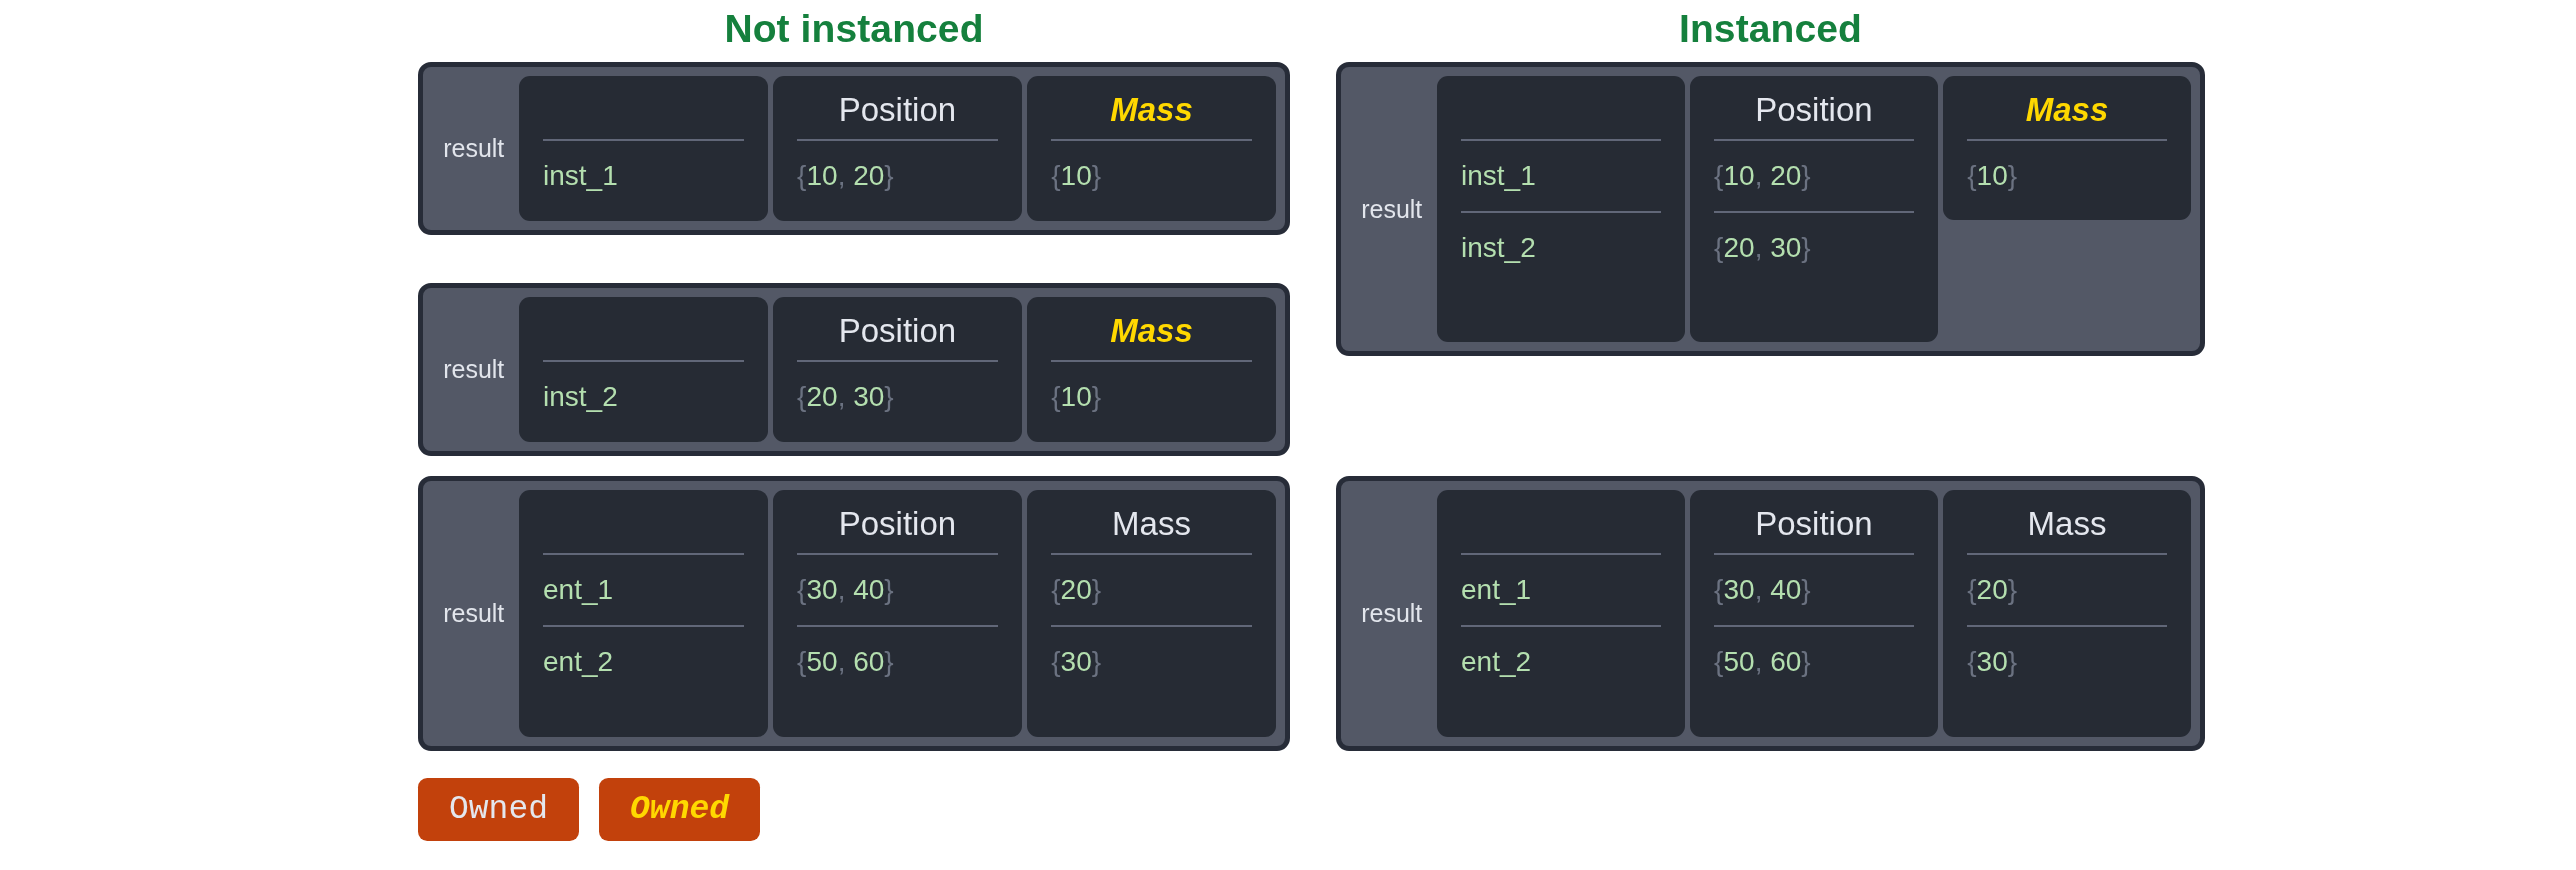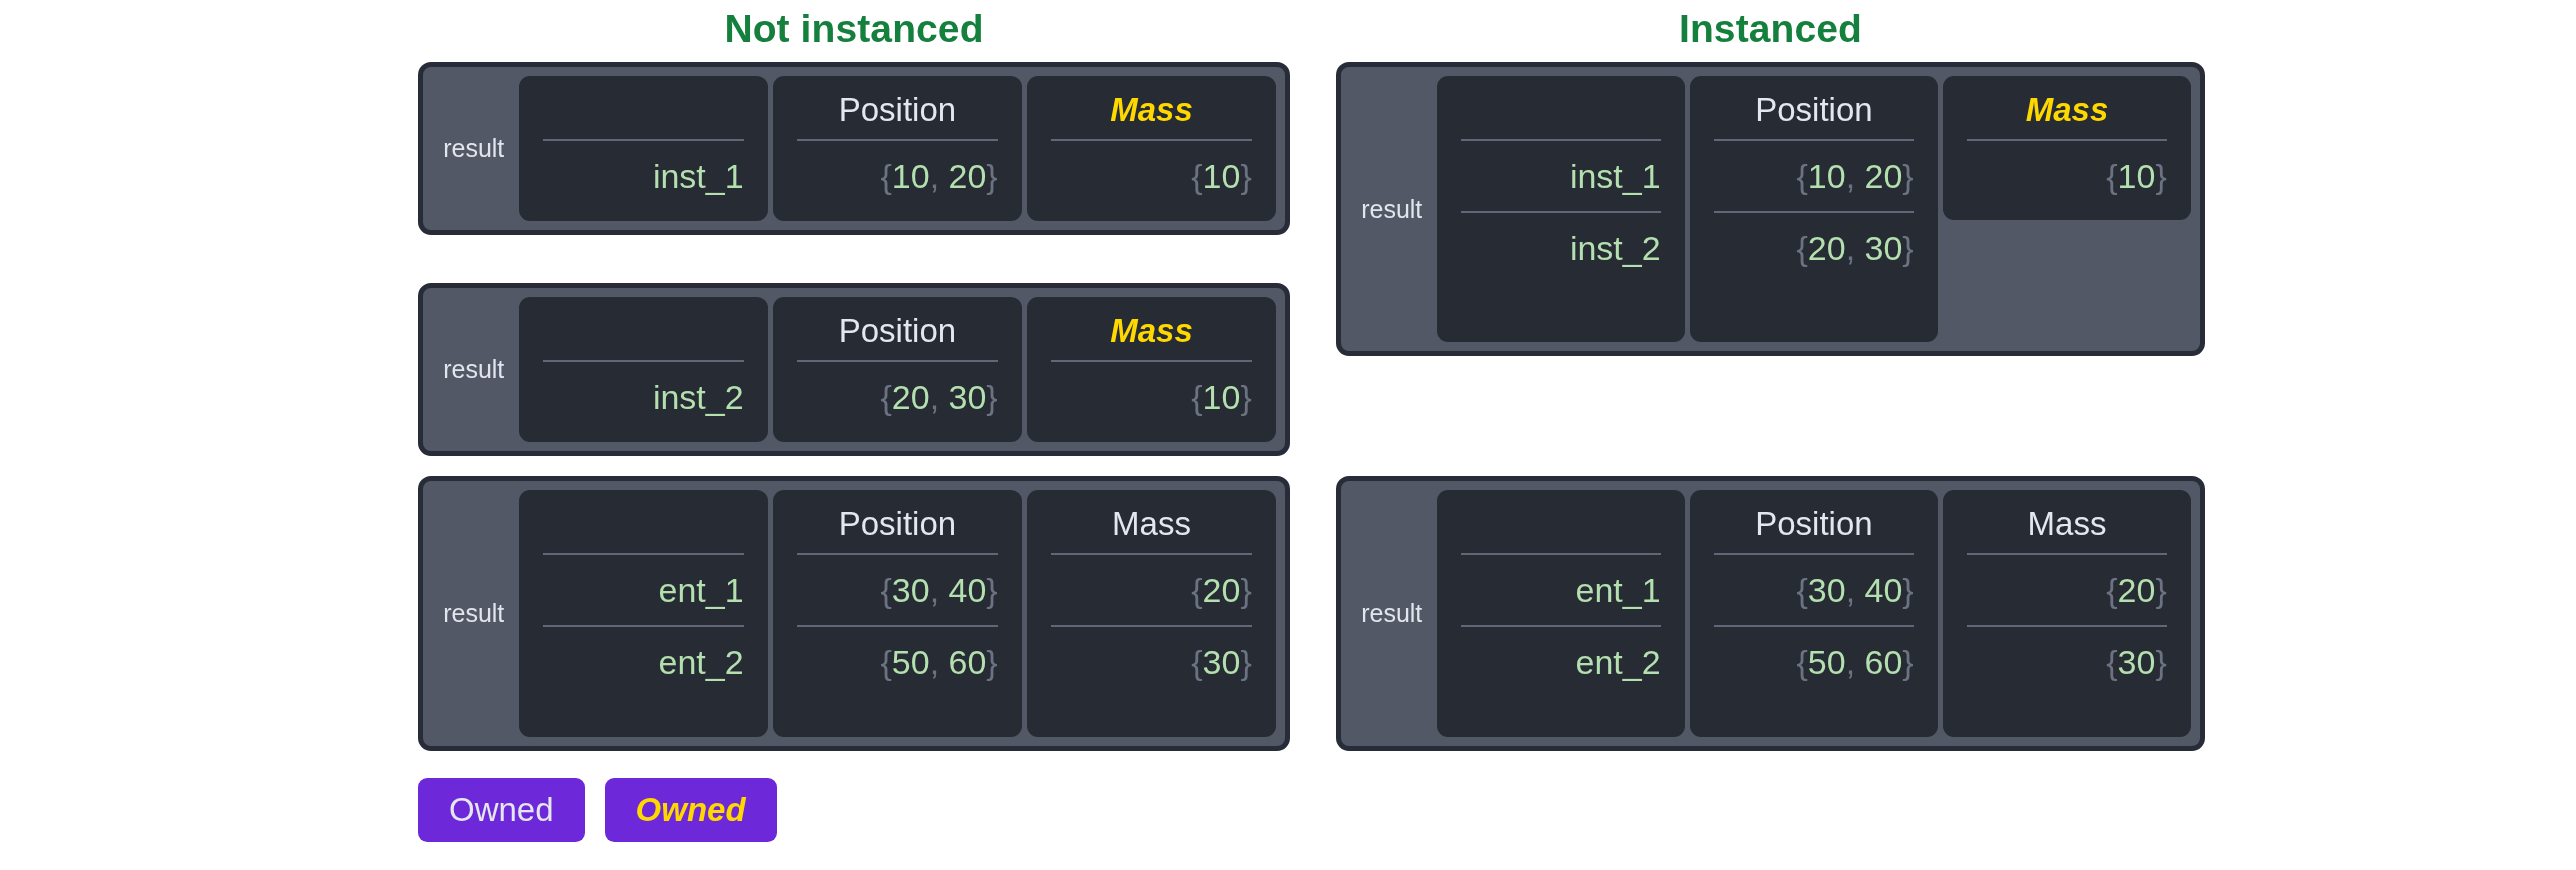--- a/index.html
+++ b/index.html
@@ -93,46 +93,47 @@
   .col-head.shared {
     color: #ffd800;
     font-style: italic;
     font-weight: bold;
   }
   .col-head.blank { color: transparent; }
 
   .cell {
     height: 70px;
     line-height: 70px;
-    text-align: right;
-    font-size: 34px;
+    text-align: left;
+    font-size: 28px;
     color: #b4dfaf;
     white-space: nowrap;
     border-top: 2.8px solid #616778;
     margin: 0 24px;
   }
   .cell .brace,
   .cell .comma { color: #6b7281; }
 
   .cell.name { color: #b4dfaf; }
 
   
   .legend {
     position: absolute;
     display: flex;
     flex-direction: row;
     gap: 20px;
   }
   .legend-chip {
-    background: #6d28d9;
+    background: #c2410c;
     border-radius: 9.2px;
     color: #e4e7ee;
     font-size: 33px;
     padding: 13px 31px;
     white-space: nowrap;
+    font-family: Liberation Mono, monospace;
   }
   .legend-chip.shared {
     color: #ffd800;
     font-style: italic;
     font-weight: bold;
   }
 </style>
 </head>
 <body>
 

